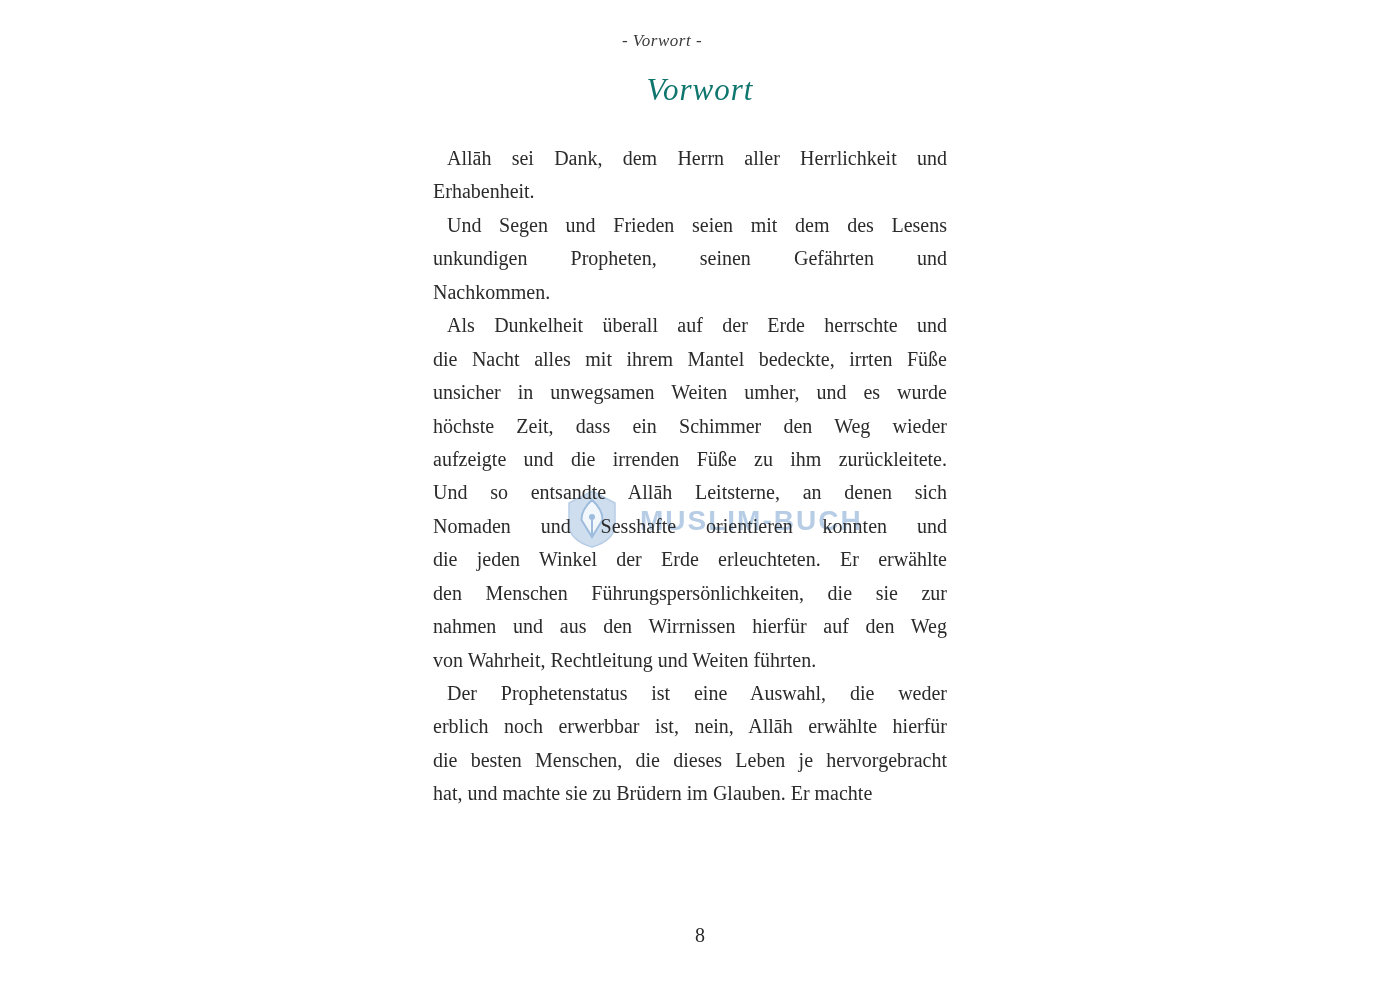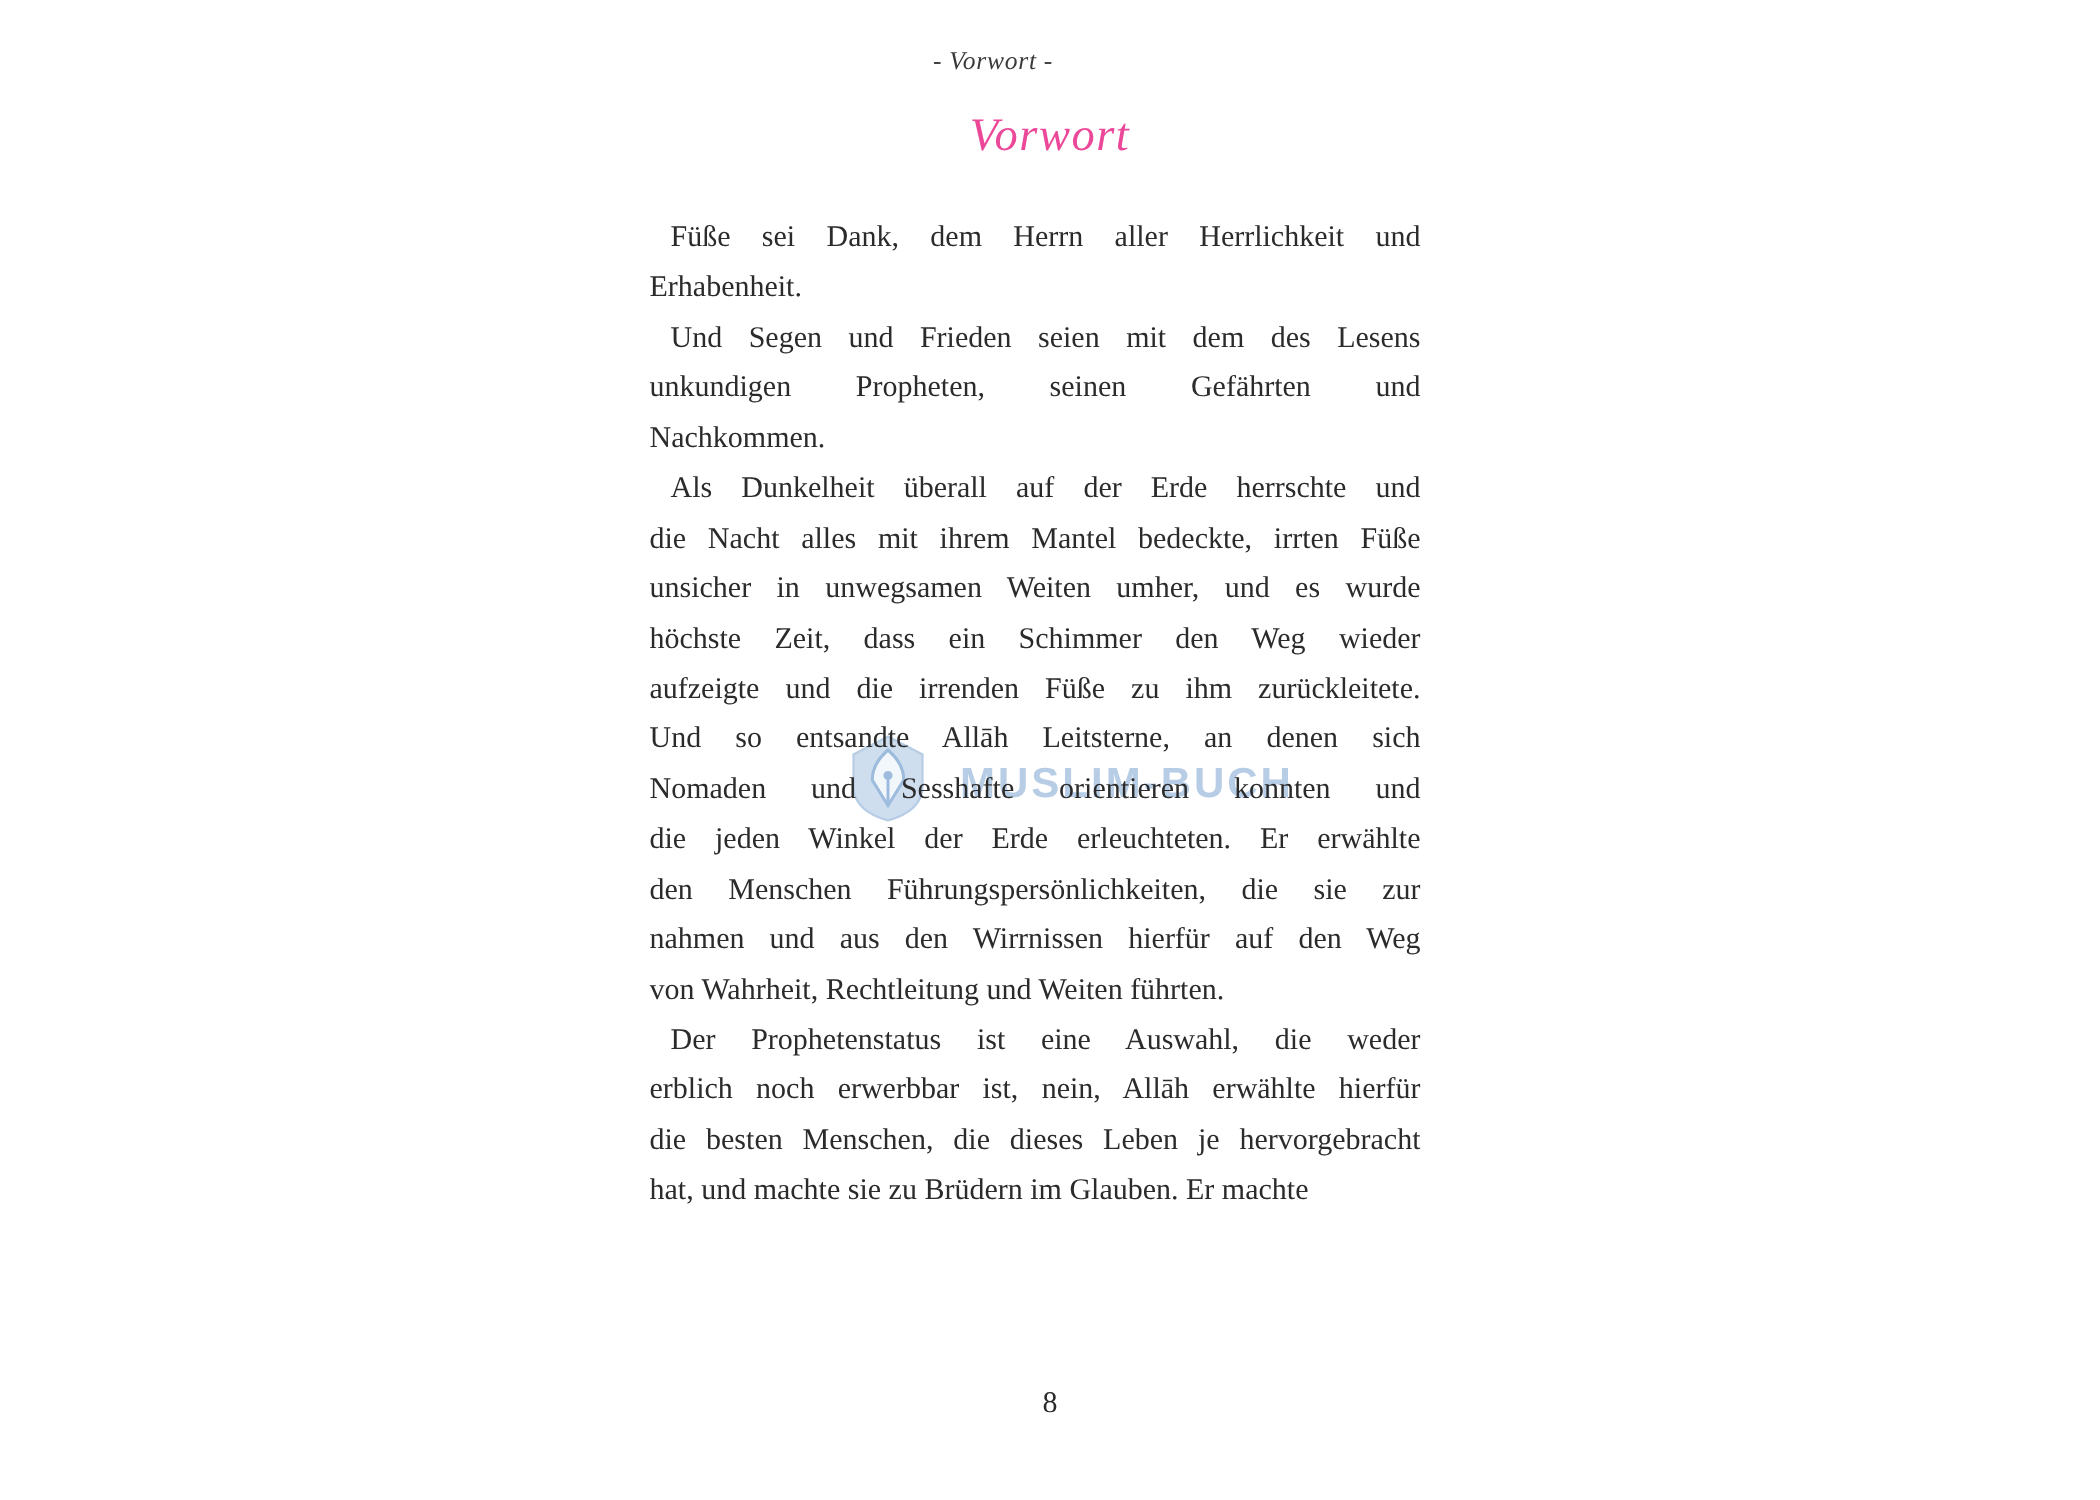--- a/index.html
+++ b/index.html
@@ -20,21 +20,21 @@
     color: #3a3a3a;
   }
   .page-title {
     position: absolute;
     top: 72px; left: 0; width: 1400px;
     text-align: center;
     font-style: italic;
     font-weight: normal;
     font-size: 31px;
     letter-spacing: 1px;
-    color: #ec4899;
+    color: #0f766e;
   }
   .watermark {
     position: absolute;
     left: 568px; top: 490px;
     display: flex;
     align-items: center;
     gap: 24px;
     z-index: 0;
     pointer-events: none;
   }
@@ -84,21 +84,21 @@
       <path d="M24 1 L47 13 L47 34 C47 46 38 53 24 57 C10 53 1 46 1 34 L1 13 Z" fill="#cfdeee" stroke="#b7cde6" stroke-width="1.5"></path>
       <path d="M24 10 C17 16 13.5 22 13.5 30 L24 47 L34.5 30 C34.5 22 31 16 24 10 Z" fill="#f2f7fc" stroke="#9cbbdd" stroke-width="2"></path>
       <circle cx="24" cy="27" r="3" fill="#9cbbdd"></circle>
       <line x1="24" y1="30" x2="24" y2="45" stroke="#9cbbdd" stroke-width="2"></line>
     </svg>
   </span>
   <span class="wm-text">MUSLIM-BUCH</span>
 </div>
 
 <div class="page-body">
-    <div class="line first">Füße sei Dank, dem Herrn aller Herrlichkeit und</div>
+    <div class="line first">Allāh sei Dank, dem Herrn aller Herrlichkeit und</div>
     <div class="line last">Erhabenheit.</div>
     <div class="line first">Und Segen und Frieden seien mit dem des Lesens</div>
     <div class="line">unkundigen Propheten, seinen Gefährten und</div>
     <div class="line last">Nachkommen.</div>
     <div class="line first">Als Dunkelheit überall auf der Erde herrschte und</div>
     <div class="line">die Nacht alles mit ihrem Mantel bedeckte, irrten Füße</div>
     <div class="line">unsicher in unwegsamen Weiten umher, und es wurde</div>
     <div class="line">höchste Zeit, dass ein Schimmer den Weg wieder</div>
     <div class="line">aufzeigte und die irrenden Füße zu ihm zurückleitete.</div>
     <div class="line">Und so entsandte Allāh Leitsterne, an denen sich</div>

